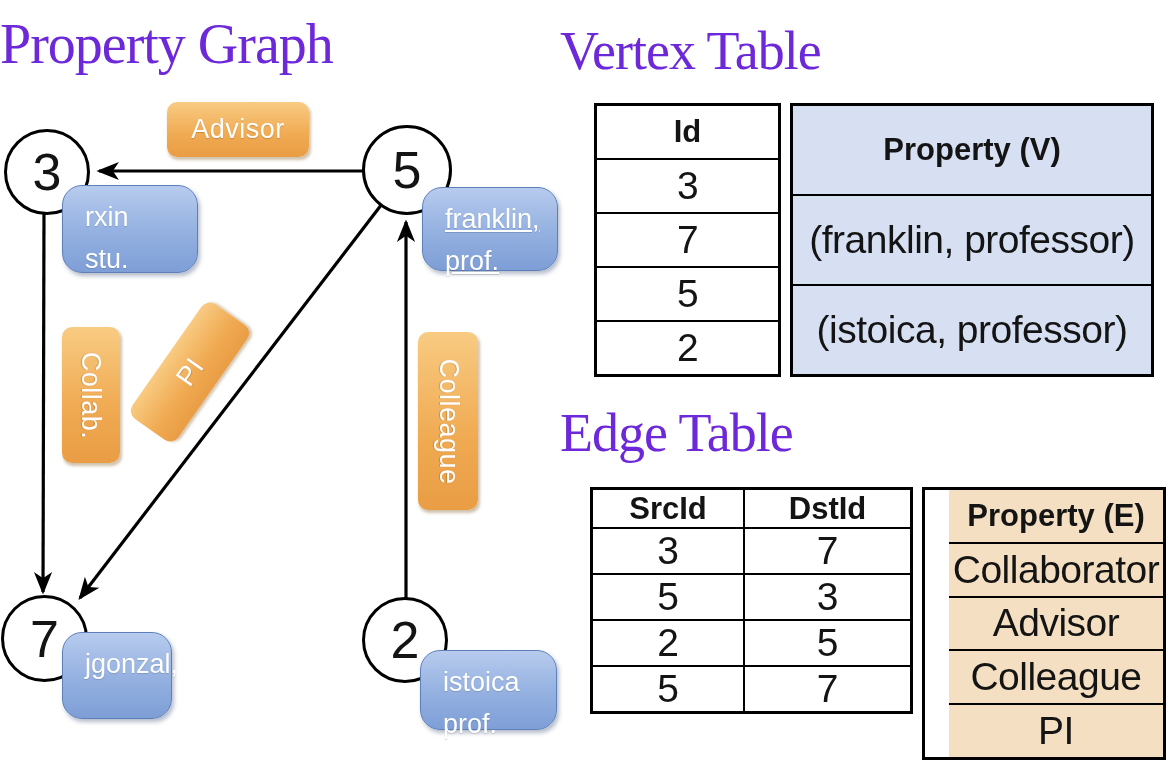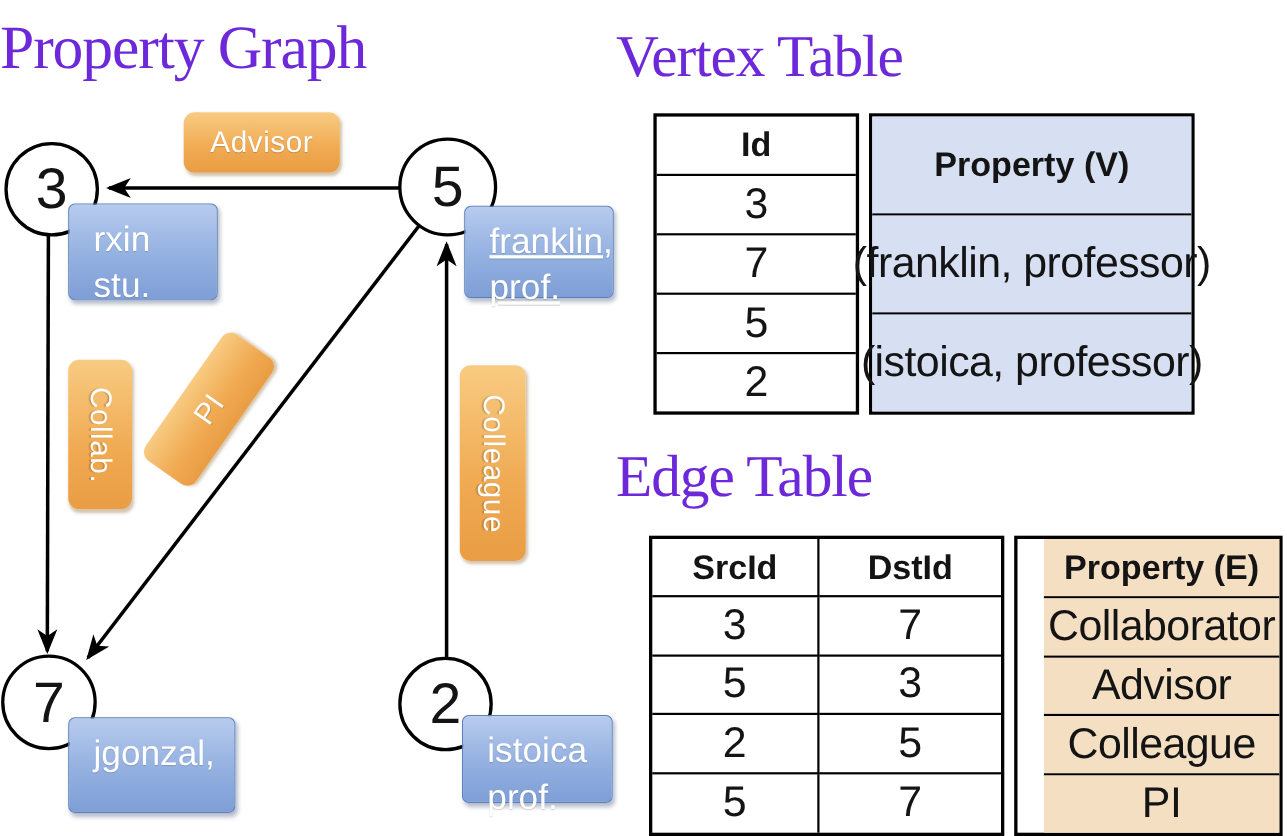--- a/index.html
+++ b/index.html
@@ -22,24 +22,24 @@
   }
   .elabel{
     position:absolute;z-index:3;border-radius:10px;
     background:linear-gradient(180deg,#f8cb82 0%,#f0aa52 60%,#e99d44 100%);
     box-shadow:1.5px 2.5px 3px rgba(120,80,20,.35);
     display:flex;align-items:center;justify-content:center;
     color:#fff;font-size:27px;letter-spacing:.5px;text-shadow:0 1px 1px rgba(0,0,0,.18);
   }
   .vtext{transform:rotate(90deg);white-space:nowrap;}
   .pbox{
-    position:absolute;z-index:3;box-sizing:border-box;border-radius:6px;
+    position:absolute;z-index:3;box-sizing:border-box;border-radius:20px;
     background:linear-gradient(180deg,#b7cbee 0%,#93b0e0 55%,#7e9ed6 100%);
     border:1.5px solid #5d80bb;box-shadow:2px 3px 4px rgba(40,60,100,.35);
-    color:#fff;font-size:32px;line-height:42px;padding:10px 0 0 22px;
+    color:#fff;font-size:27px;line-height:42px;padding:10px 0 0 22px;
     text-shadow:0 1px 1px rgba(0,0,0,.15);
   }
   
   .tbox{
     position:absolute;box-sizing:border-box;border:3px solid #000;background:#fff;
     display:flex;flex-direction:column;z-index:2;
   }
   .tbox .cell{
     flex:1;display:flex;align-items:center;justify-content:center;
     border-bottom:2.5px solid #000;box-sizing:border-box;
@@ -99,47 +99,47 @@
   </div>
 
   <div class="pbox" style="left:62px;top:185px;width:136px;height:88px;">
     <div>rxin</div>
     <div>stu.</div>
   </div>
   <div class="pbox" style="left:422px;top:187px;width:136px;height:84px;text-decoration:underline;">
     <div>franklin,</div>
     <div>prof.</div>
   </div>
-  <div class="pbox" style="left:62px;top:652px;width:152px;height:87px;">
+  <div class="pbox" style="left:62px;top:632px;width:110px;height:87px;">
     <div>jgonzal,</div>
   </div>
   <div class="pbox" style="left:420px;top:650px;width:137px;height:80px;">
     <div>istoica</div>
     <div>prof.</div>
   </div>
 
   <div class="abs big-title" style="left:560px;top:20px;width:560px;font-size:54px;">Vertex Table</div>
 
   <div class="tbox" style="left:594px;top:103px;width:187px;height:274px;">
     <div class="cell hcell">Id</div>
     <div class="cell">3</div>
     <div class="cell">7</div>
     <div class="cell">5</div>
     <div class="cell">2</div>
   </div>
 
-  <div class="tbox" style="left:790px;top:103px;width:296px;height:274px;">
+  <div class="tbox" style="left:790px;top:103px;width:364px;height:274px;">
     <div class="cell hcell bluebg">Property (V)</div>
     <div class="cell bluebg">(franklin, professor)</div>
     <div class="cell bluebg">(istoica, professor)</div>
   </div>
 
   <div class="abs big-title" style="left:560px;top:402px;width:556px;font-size:54px;">Edge Table</div>
 
-  <div class="gridbox" style="left:590px;top:487px;width:323px;height:273px;">
+  <div class="gridbox" style="left:590px;top:487px;width:323px;height:227px;">
     <div class="gcell ghead c1">SrcId</div>
     <div class="gcell ghead">DstId</div>
     <div class="gcell c1">3</div>
     <div class="gcell">7</div>
     <div class="gcell c1">5</div>
     <div class="gcell">3</div>
     <div class="gcell c1">2</div>
     <div class="gcell">5</div>
     <div class="gcell c1">5</div>
     <div class="gcell">7</div>

